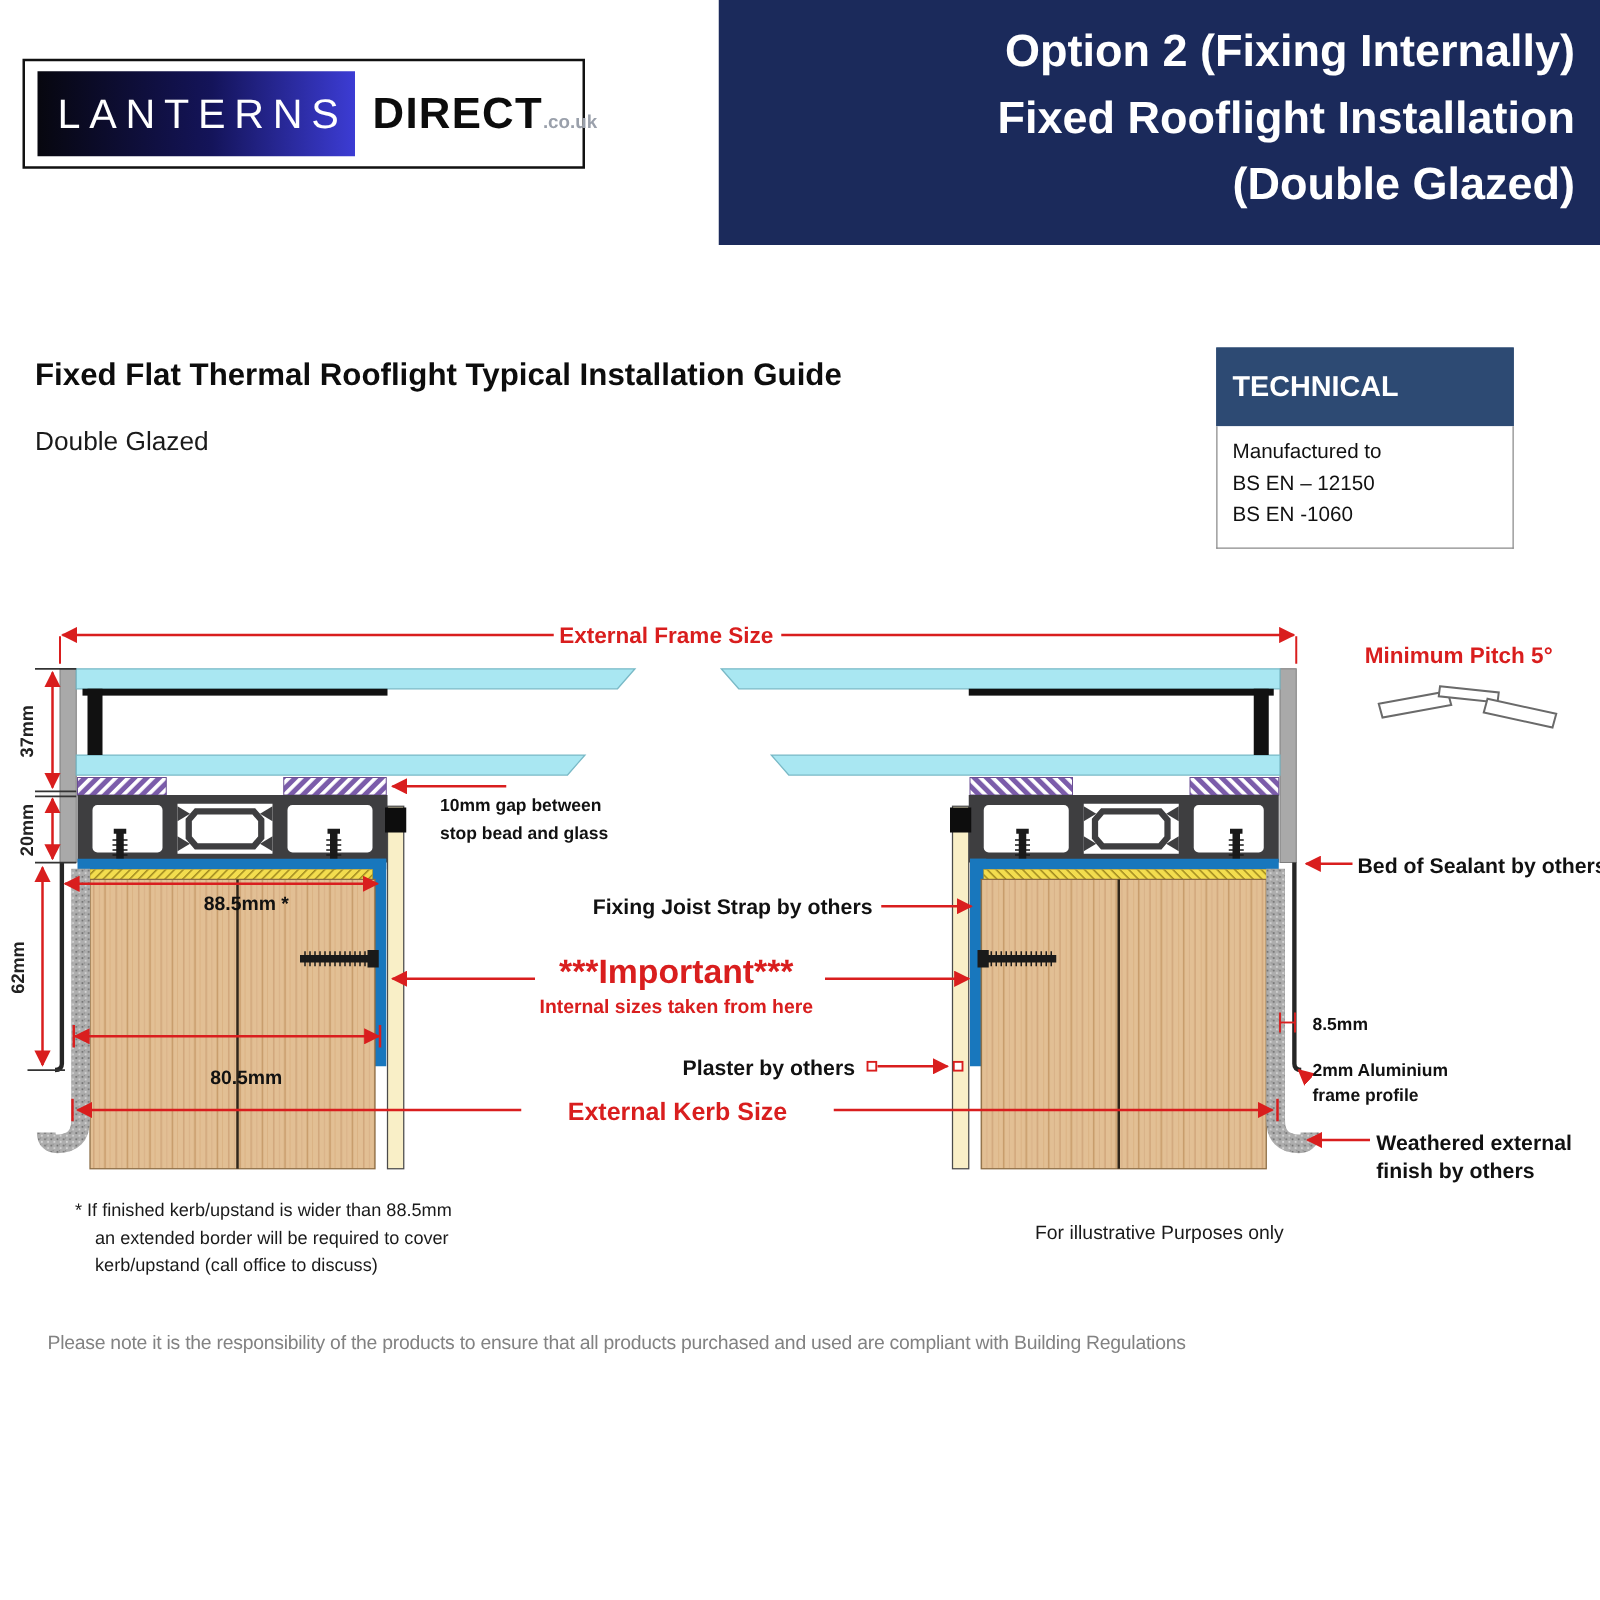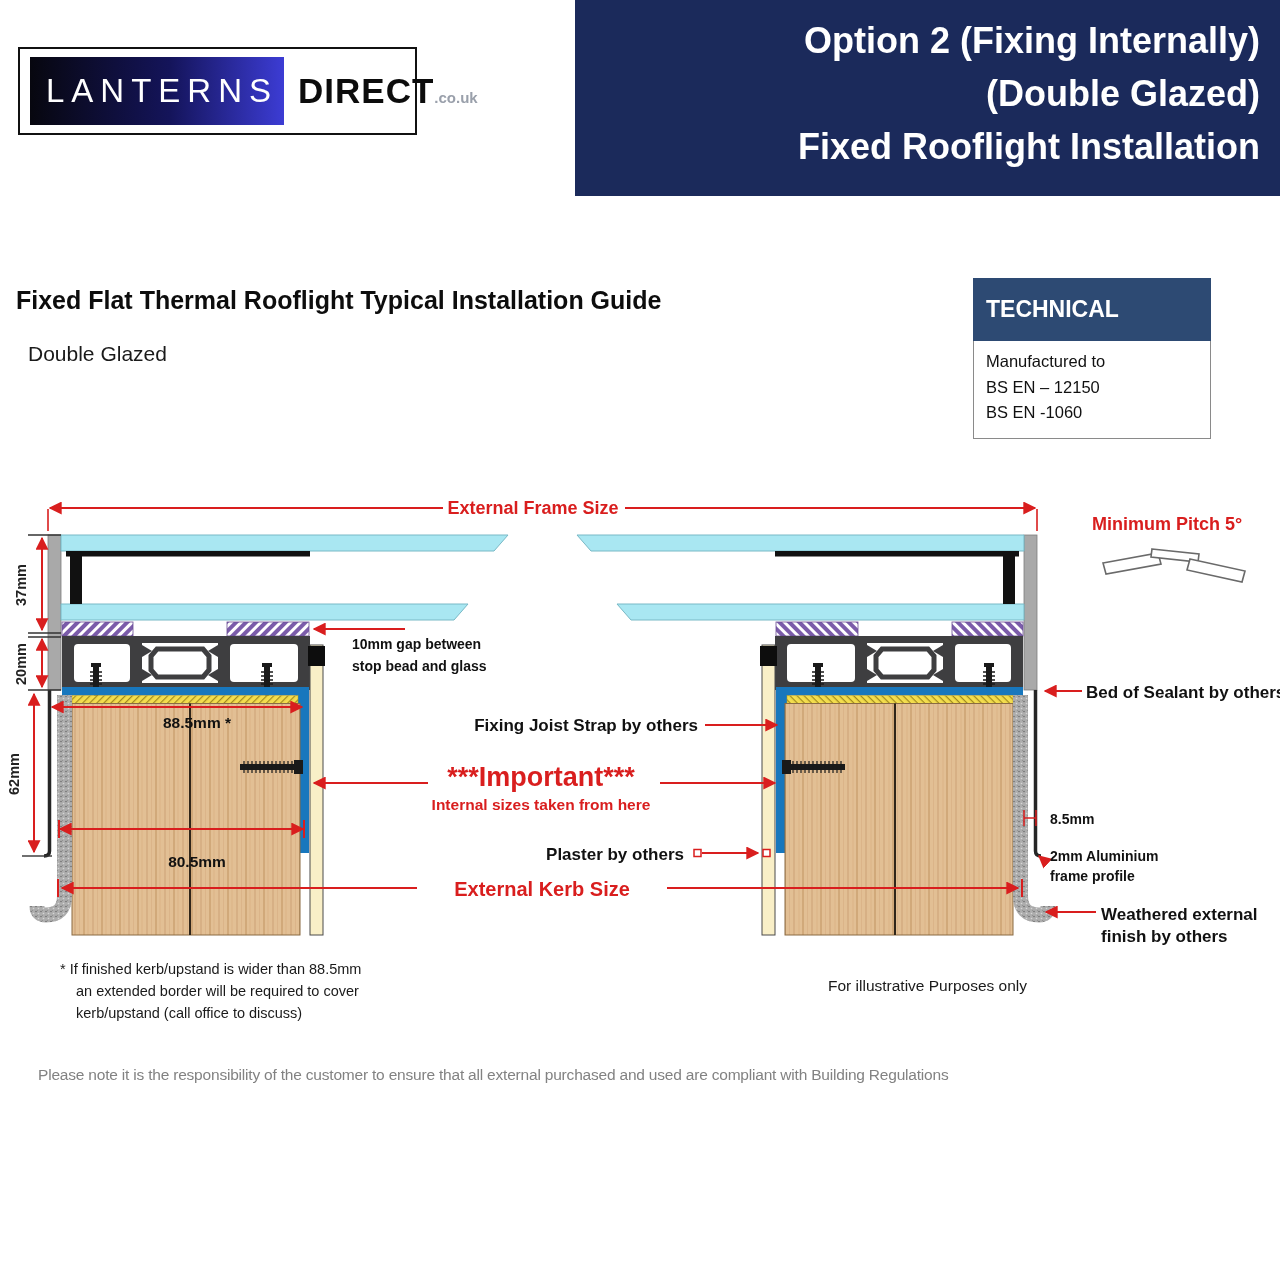--- a/index.html
+++ b/index.html
@@ -3,51 +3,51 @@
 <meta charset="utf-8">
 <style>
   html,body{margin:0;padding:0;background:#fff;}
   body{width:1280px;height:1280px;position:relative;overflow:hidden;
        font-family:"Liberation Sans",sans-serif;}
   .abs{position:absolute;}
   
   .banner{left:575px;top:0;width:705px;height:196px;background:#1b2a5b;
           box-sizing:border-box;padding:14px 20px 0 15px;text-align:right;
           color:#fff;font-size:36px;font-weight:600;line-height:53px;}
-  .logo{left:18px;top:47px;width:399px;height:88px;border:2px solid #111;
+  .logo{left:18px;top:47px;width:450px;height:88px;border:2px solid #111;
         background:#fff;display:flex;align-items:center;box-sizing:border-box;
         padding:12px 10px;}
   .logo-grad{background:linear-gradient(90deg,#07070f 0%,#14145a 55%,#3c3cd4 100%);
         color:#fff;font-size:33px;letter-spacing:7px;font-weight:400;
         padding:15px 6px 15px 16px;white-space:nowrap;}
   .logo-direct{font-weight:800;font-size:35px;color:#0c0c0c;margin-left:14px;letter-spacing:1px;}
   .logo-suffix{font-weight:700;font-size:15px;color:#9aa0ab;align-self:center;margin-top:12px;}
   
-  .title{left:16px;top:286px;font-size:25px;font-weight:700;color:#0d0d0d;}
+  .title{left:28px;top:286px;font-size:25px;font-weight:700;color:#0d0d0d;}
   .subtitle{left:28px;top:342px;font-size:21px;color:#1a1a1a;}
   
   .tech{left:973px;top:278px;width:238px;}
   .tech-head{background:#2d4a73;border:1px solid #2d4a73;color:#fff;font-weight:700;
         font-size:23px;padding:17px 12px;}
   .tech-body{border:1px solid #8a8a8a;border-top:none;background:#fff;
         padding:8px 12px 12px 12px;font-size:16.5px;line-height:1.55;color:#111;}
   
   .diagram{left:0;top:480px;}
   
   .footnote{left:60px;top:958px;font-size:14.5px;color:#1a1a1a;line-height:22px;}
   .footnote .ind{padding-left:16px;}
   .footer-note{left:38px;top:1066px;font-size:15.5px;color:#828282;letter-spacing:-0.2px;}
 </style>
 </head>
 <body>
 
 <div class="abs banner">
   <div>Option 2 (Fixing Internally)</div>
+  <div>Fixed Rooflight Installation</div>
   <div>(Double Glazed)</div>
-  <div>Fixed Rooflight Installation</div>
 </div>
 
 <div class="abs logo">
   <span class="logo-grad">LANTERNS</span>
   <span class="logo-direct">DIRECT</span>
   <span class="logo-suffix">.co.uk</span>
 </div>
 
 <div class="abs title">Fixed Flat Thermal Rooflight Typical Installation Guide</div>
 <div class="abs subtitle">Double Glazed</div>
@@ -222,13 +222,13 @@
     <text x="828" y="991" font-size="15.5" font-weight="400" fill="#1a1a1a">For illustrative Purposes only</text>
   </g>
 </svg>
 
 <div class="abs footnote">
   <div>* If finished kerb/upstand is wider than 88.5mm</div>
   <div class="ind">an extended border will be required to cover</div>
   <div class="ind">kerb/upstand (call office to discuss)</div>
 </div>
 
-<div class="abs footer-note">Please note it is the responsibility of the customer to ensure that all external purchased and used are compliant with Building Regulations</div>
+<div class="abs footer-note">Please note it is the responsibility of the products to ensure that all products purchased and used are compliant with Building Regulations</div>
 
 </body></html>

